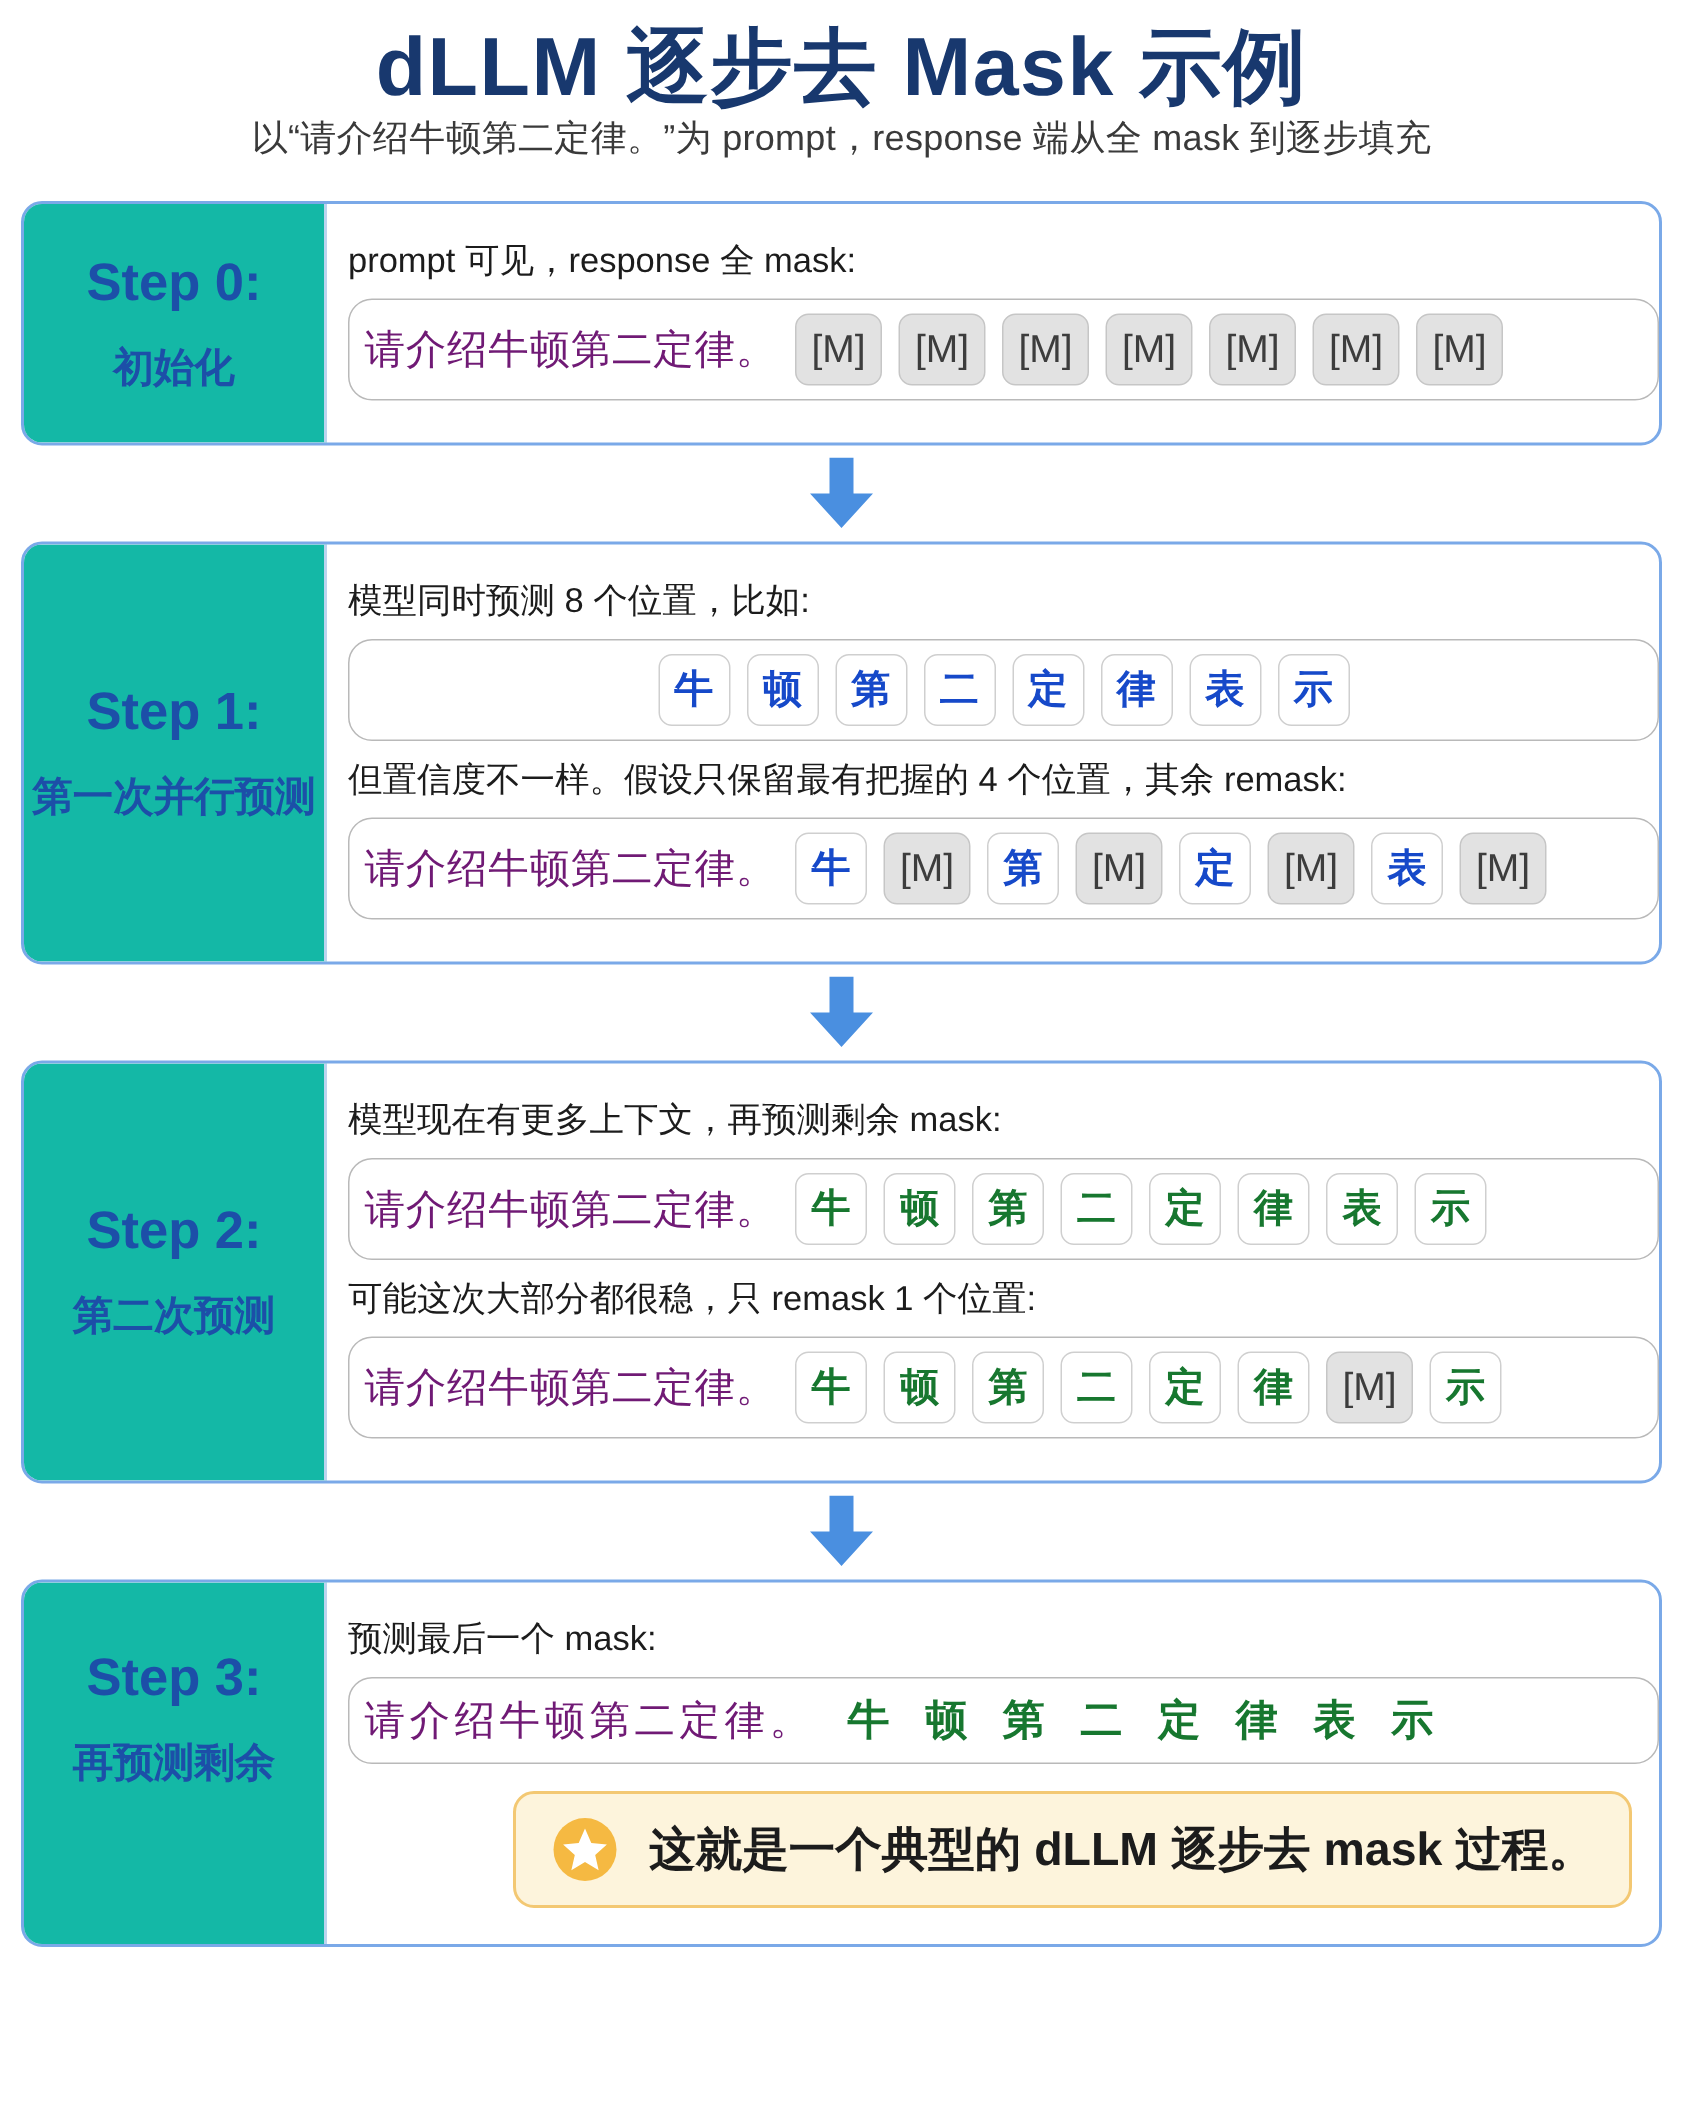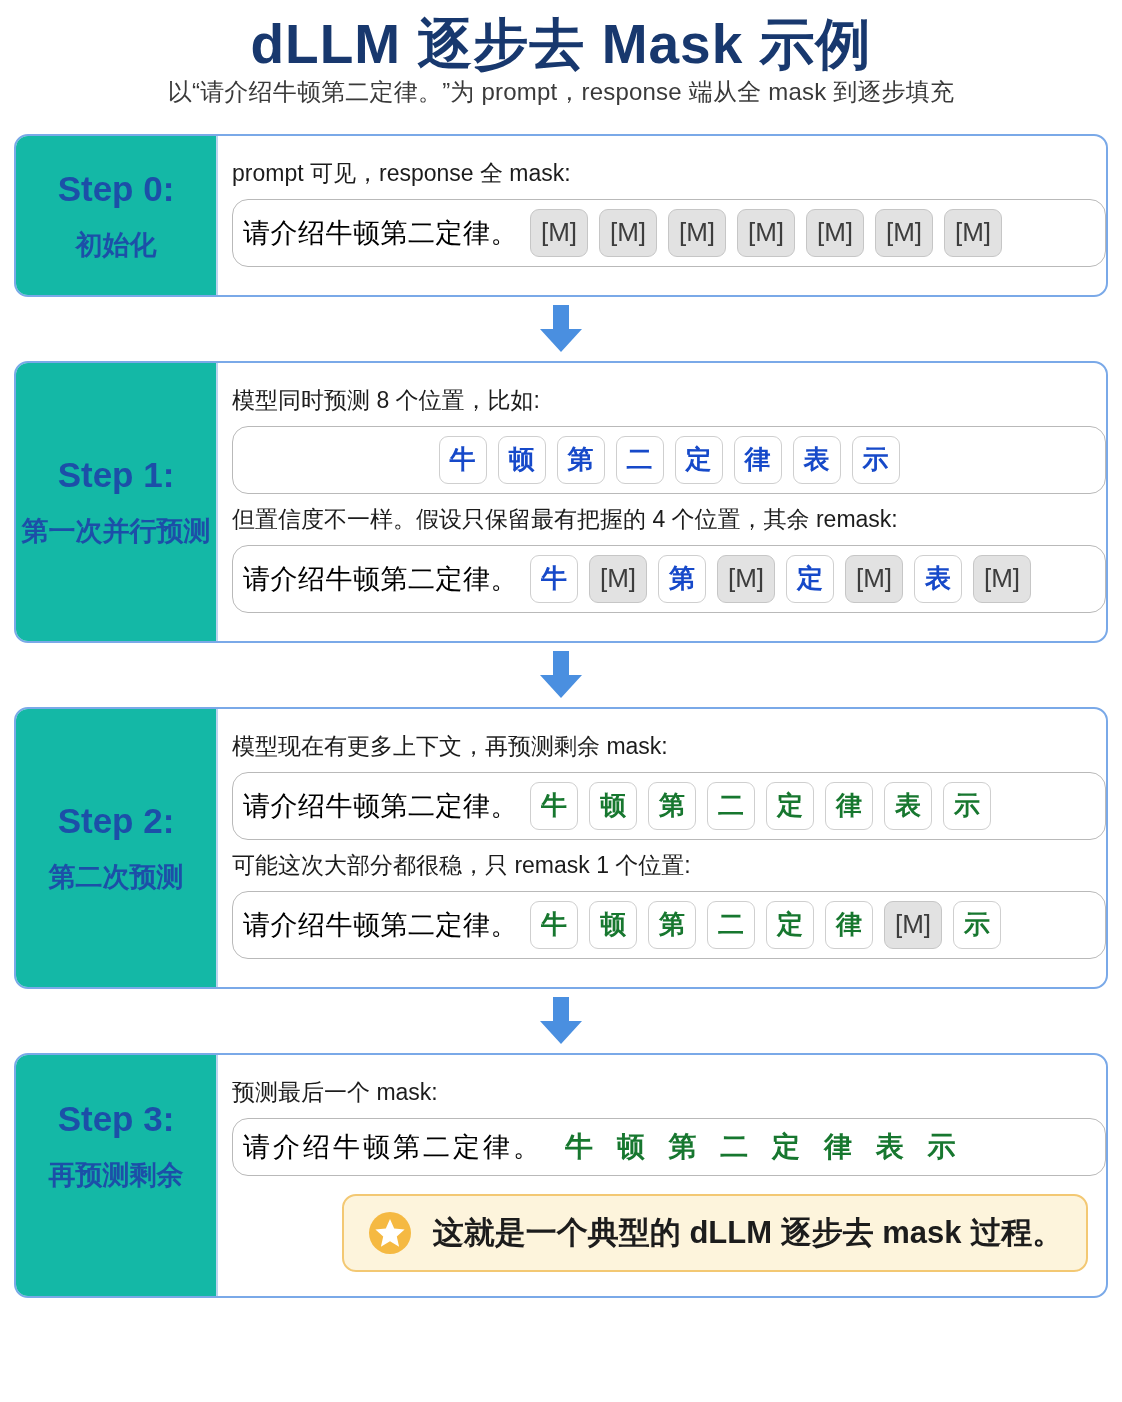--- a/index.html
+++ b/index.html
@@ -111,21 +111,21 @@
     white-space: nowrap;
     overflow: hidden;
     min-height: 48px;
     box-sizing: border-box;
   }
   .seq.centered {
     justify-content: center;
   }
   .prompt-text {
     font-size: 27px;
-    color: #000000;
+    color: #701a75;
     margin-right: 12px;
     letter-spacing: 0.5px;
     flex: 0 0 auto;
   }
   .prompt-text.spaced {
     letter-spacing: 3px;
     margin-right: 22px;
   }
   .tok {
     display: inline-flex;

